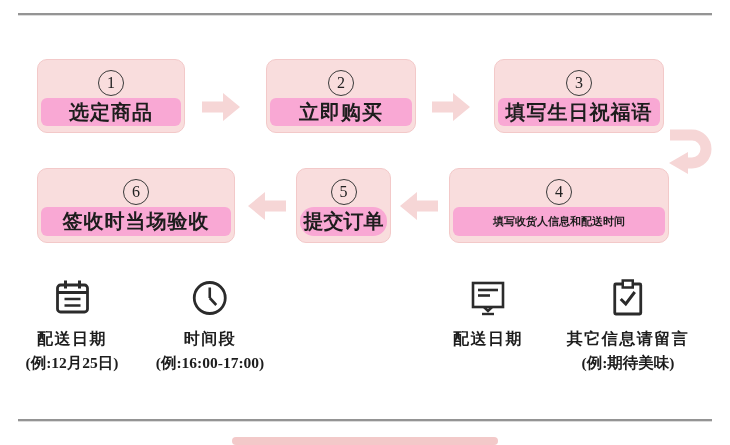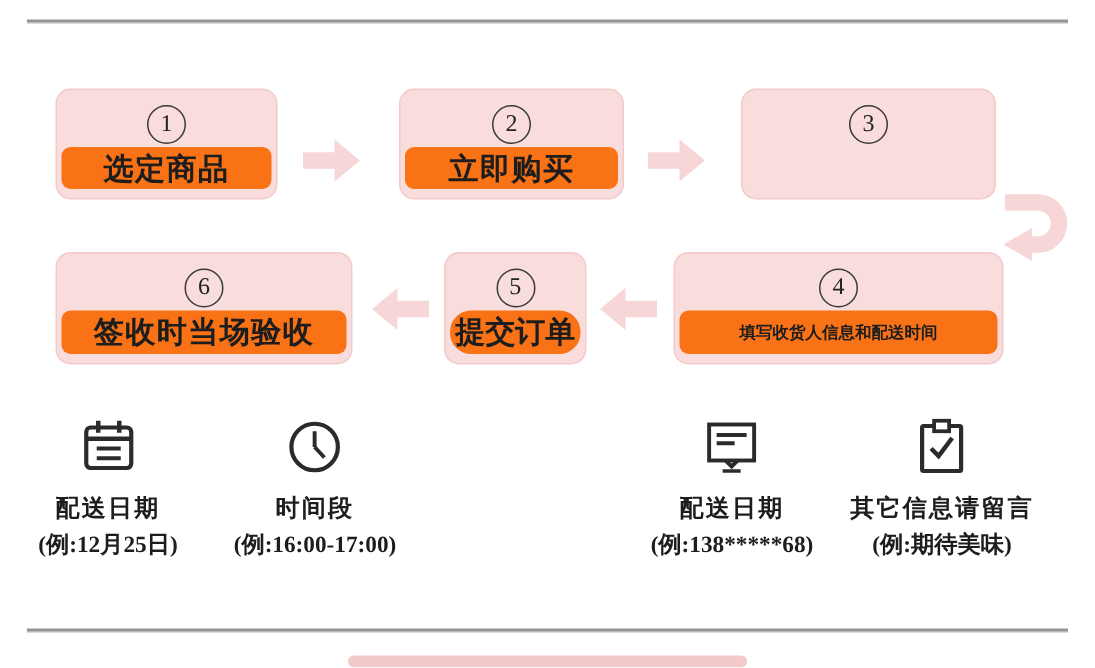--- a/index.html
+++ b/index.html
@@ -24,21 +24,21 @@
     border-radius: 10px;
   }
   .num-row { height: 37px; display: flex; align-items: flex-end; justify-content: center; }
   .circle-num {
     width: 24px; height: 24px; border: 1.6px solid #3a3a3a; border-radius: 50%;
     display: flex; align-items: center; justify-content: center;
     font-size: 16px; line-height: 1; color: #222; margin-bottom: 1px;
   }
   .label-strip {
     position: absolute; left: 3px; right: 3px; top: 38px; bottom: 6px;
-    background: #f97316; border-radius: 6px;
+    background: #f9a8d4; border-radius: 6px;
     display: flex; align-items: center; justify-content: center;
     font-weight: bold; font-size: 20px; letter-spacing: 1px; white-space: nowrap;
     color: var(--text-color, #1d1d1d);
     text-align: center;
   }
   .b1 { left: 37px;  top: 59px;  width: 148px; height: 74px; }
   .b2 { left: 266px; top: 59px;  width: 150px; height: 74px; }
   .b3 { left: 494px; top: 59px;  width: 170px; height: 74px; }
   .b4 { left: 449px; top: 168px; width: 220px; height: 75px; }
   .b4 .label-strip { font-size: 11px; letter-spacing: 0; }
@@ -88,20 +88,21 @@
   </div>
 
   <svg class="arrow" style="left:432px;top:93px" width="38" height="28" viewBox="0 0 38 28">
     <polygon points="0,8.5 21,8.5 21,0 38,14 21,28 21,19.5 0,19.5" fill="var(--arrow-color, #f6d6d6)"></polygon>
   </svg>
 
   <div class="flow-box b3">
     <div class="num-row">
       <span class="circle-num">3</span>
     </div>
+    <div class="label-strip">填写生日祝福语</div>
   </div>
 
   <svg class="arrow" style="left:662px;top:127px" width="56" height="50" viewBox="0 0 56 50">
     <path d="M 8 8 H 30 A 14 14 0 0 1 30 36 H 26" fill="none" stroke="var(--arrow-color, #f6d6d6)" stroke-width="11"></path>
     <polygon points="26,25 26,47 7,36" fill="var(--arrow-color, #f6d6d6)"></polygon>
   </svg>
 
   <div class="flow-box b4">
     <div class="num-row">
       <span class="circle-num">4</span>
@@ -157,21 +158,20 @@
 
   <div class="leg" style="left:488px">
     <svg width="44" height="44" viewBox="0 0 44 44" fill="none" stroke="var(--icon-color, #2b2b2b)">
       <rect x="7" y="7" width="30" height="24" stroke-width="2.6"></rect>
       <line x1="12" y1="14" x2="32" y2="14" stroke-width="2.6"></line>
       <line x1="12" y1="19.5" x2="24" y2="19.5" stroke-width="2.6"></line>
       <polyline points="18,31 22,35 26,31" stroke-width="2.6"></polyline>
       <line x1="16" y1="38" x2="28" y2="38" stroke-width="2.4"></line>
     </svg>
     <div class="leg-label">配送日期</div>
-    <div class="leg-sub">(例:138*****68)</div>
   </div>
 
   <div class="leg" style="left:628px">
     <svg width="44" height="44" viewBox="0 0 44 44" fill="none" stroke="var(--icon-color, #2b2b2b)">
       <rect x="9" y="8" width="26" height="30" rx="1" stroke-width="2.8"></rect>
       <rect x="17" y="4.5" width="10" height="7" stroke-width="2.5" fill="#ffffff"></rect>
       <polyline points="15,23 20,28 29,16" stroke-width="3"></polyline>
     </svg>
     <div class="leg-label">其它信息请留言</div>
     <div class="leg-sub">(例:期待美味)</div>

